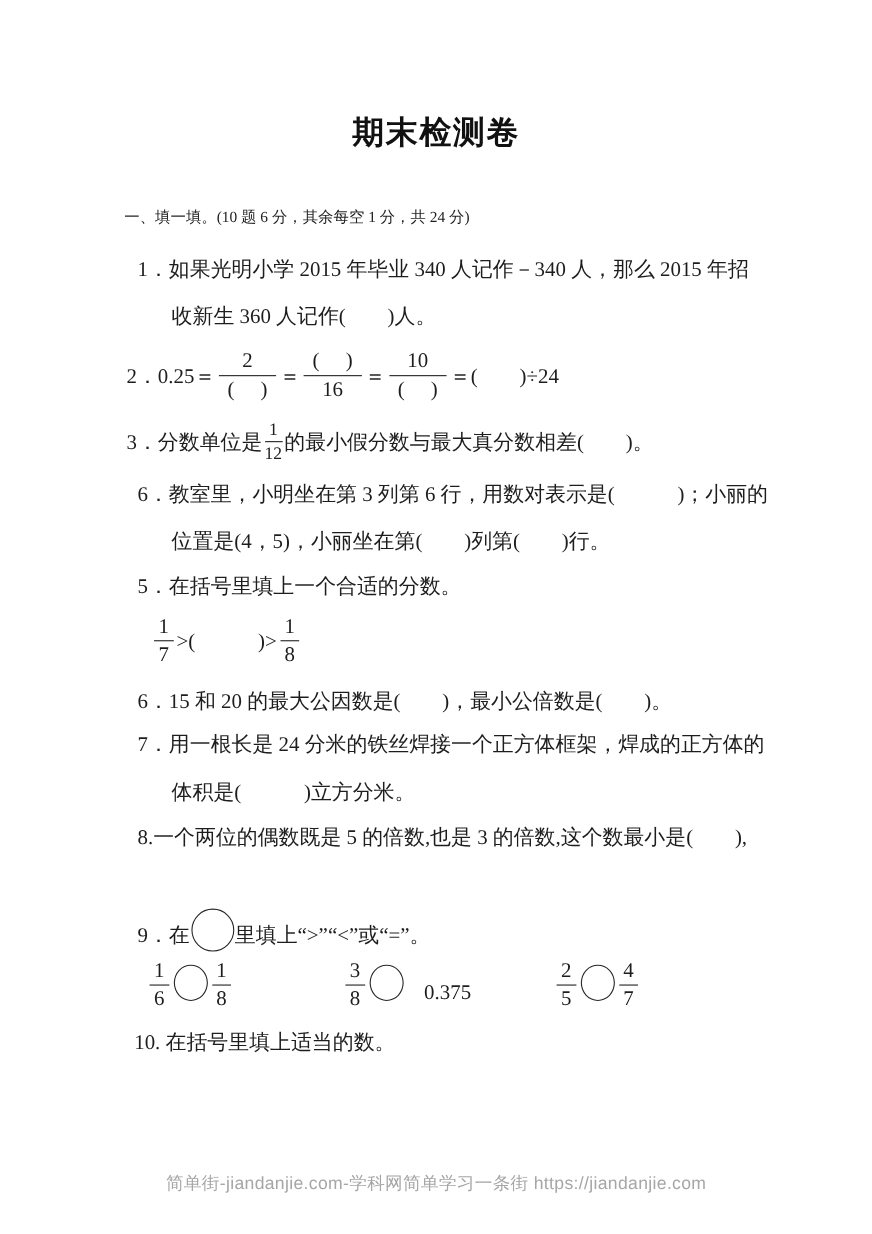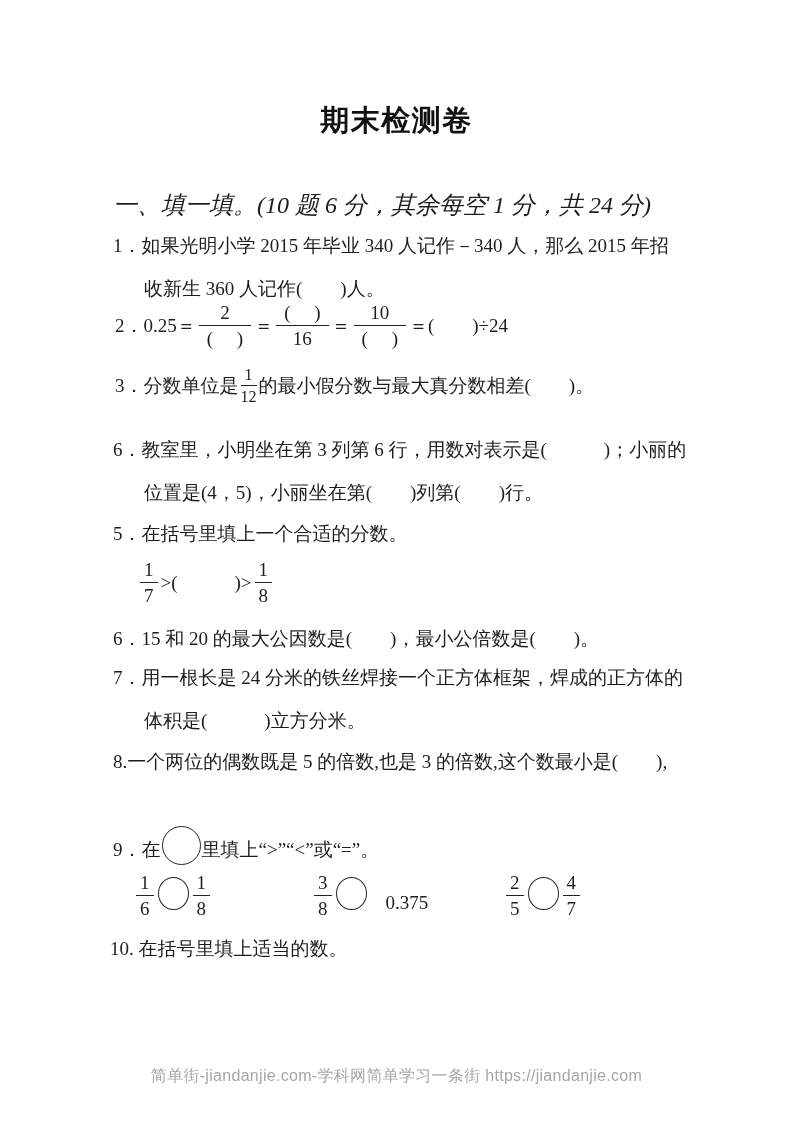--- a/index.html
+++ b/index.html
@@ -7,29 +7,29 @@
     position:relative; width:793px; height:1122px; margin:0 auto;
     background:#ffffff; overflow:hidden;
     font-family:"Liberation Serif","DejaVu Serif",serif;
     color:#1d1d1d; font-size:19px;
   }
   .title {
     position:absolute; top:101px; left:0; width:100%; text-align:center;
     font-family:"Liberation Sans","DejaVu Sans",sans-serif;
     font-weight:800; font-size:29px; letter-spacing:1.5px; color:#111;
   }
-  .section { position:absolute; top:189px; left:113px; font-size:24px;font-style:italic; }
+  .section { position:absolute; top:189px; left:113px; font-size:14px; }
 
   .q { position:absolute; left:113px; width:600px; }
-  .line { line-height:26px; white-space:nowrap; }
+  .line { line-height:26px; white-space:nowrap;margin-left:12px; }
   .line + .line { margin-top:17px; }
   .cont { padding-left:31px; }
   .cont-sm { padding-left:27px; }
 
-  .row { display:flex; align-items:center; white-space:nowrap; }
+  .row { display:flex; align-items:center; white-space:nowrap;margin-top:16px; }
 
   .frac { display:inline-flex; flex-direction:column; align-items:center; line-height:1; margin:0 3px; }
   .frac .fn { padding:0 4px 3px; border-bottom:1.3px solid #222; text-align:center; width:100%; box-sizing:border-box; }
   .frac .fd { padding-top:3px; text-align:center; }
   .frac-wide .fn, .frac-wide .fd { padding-left:8px; padding-right:8px; }
   .frac-sm { font-size:16px; margin:0 2px; }
   .frac-sm .fn { padding:0 2px 2px; }
 
   .circ-big {
     display:inline-block; width:37px; height:37px; border:1.6px solid #262626;

